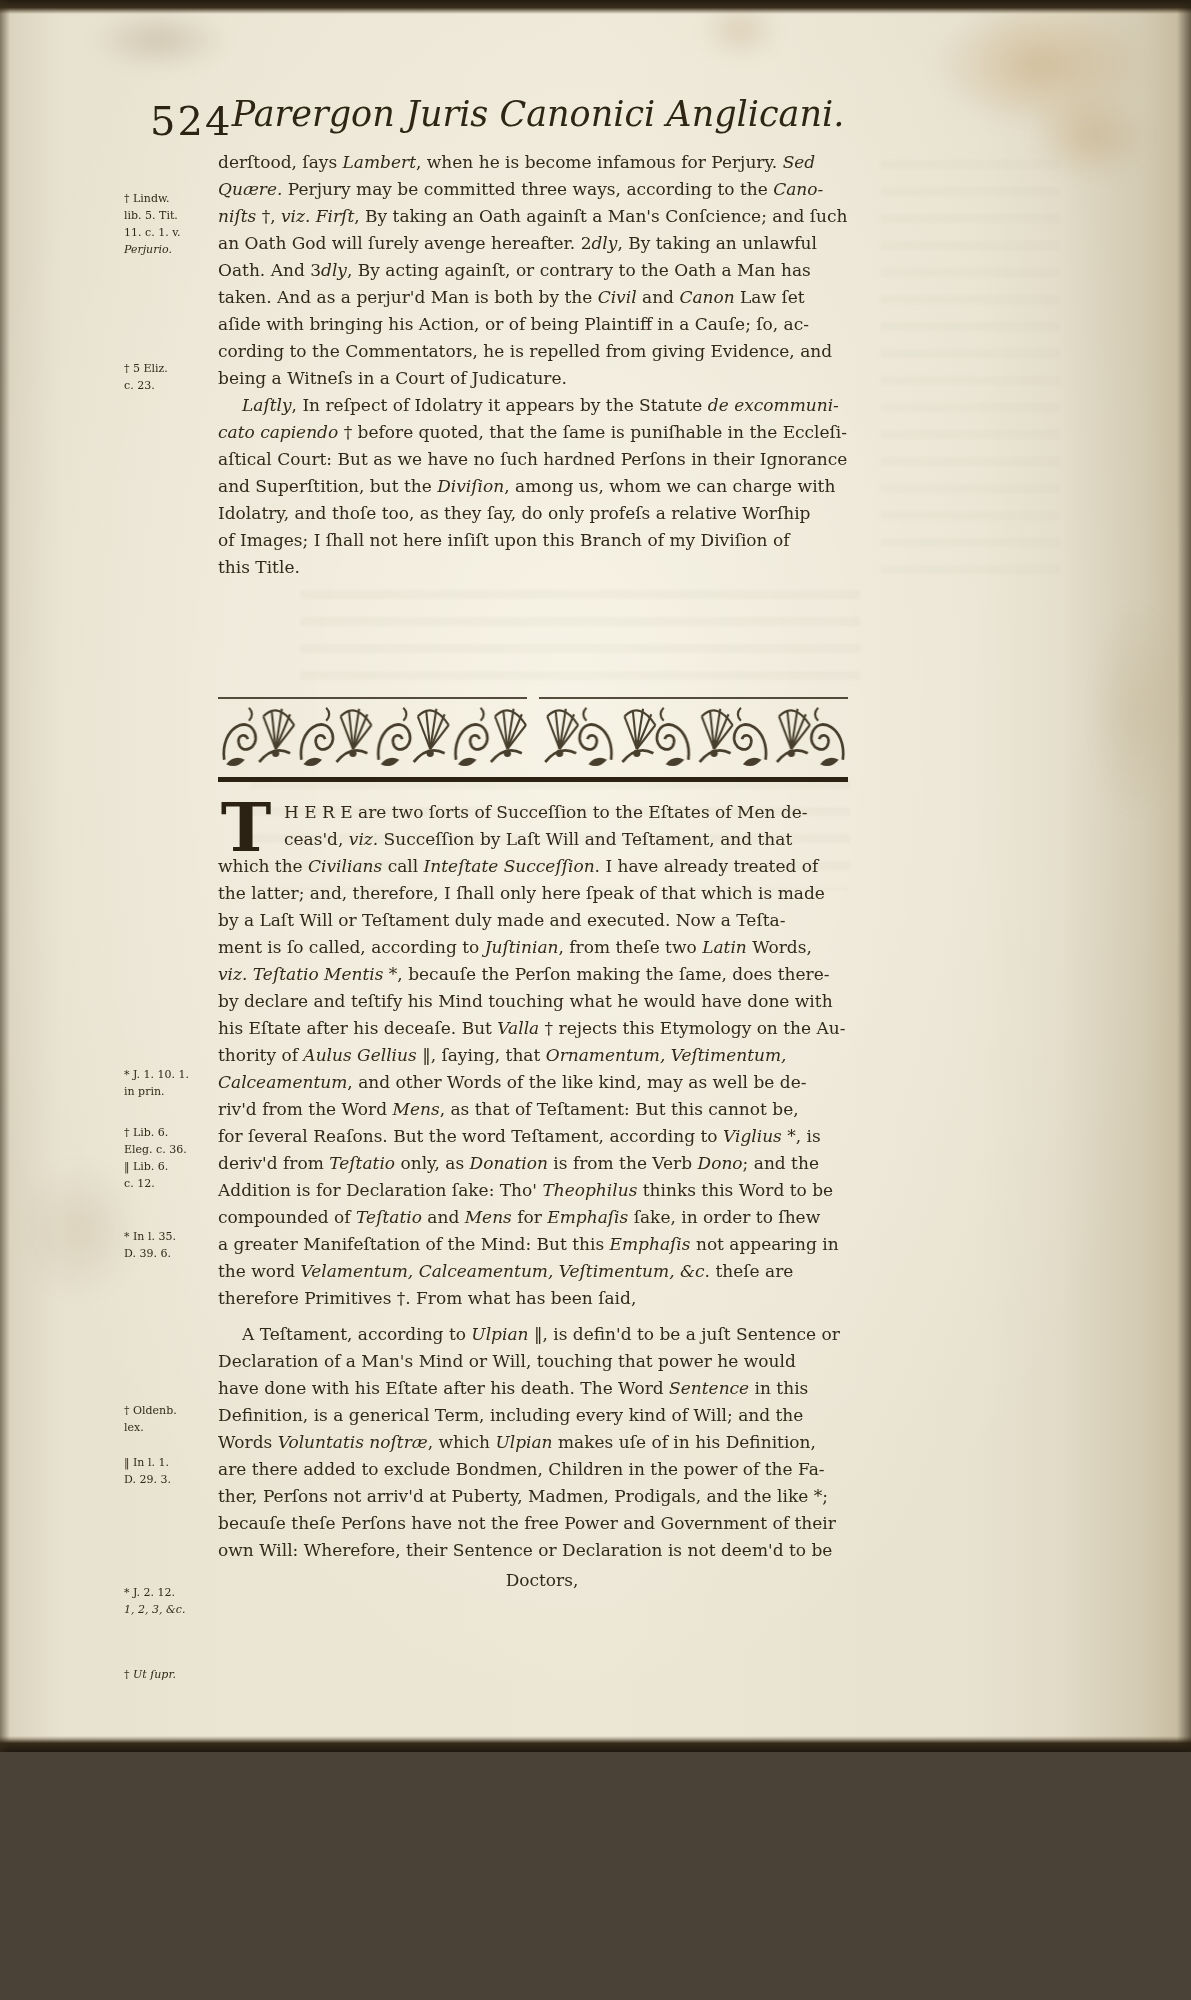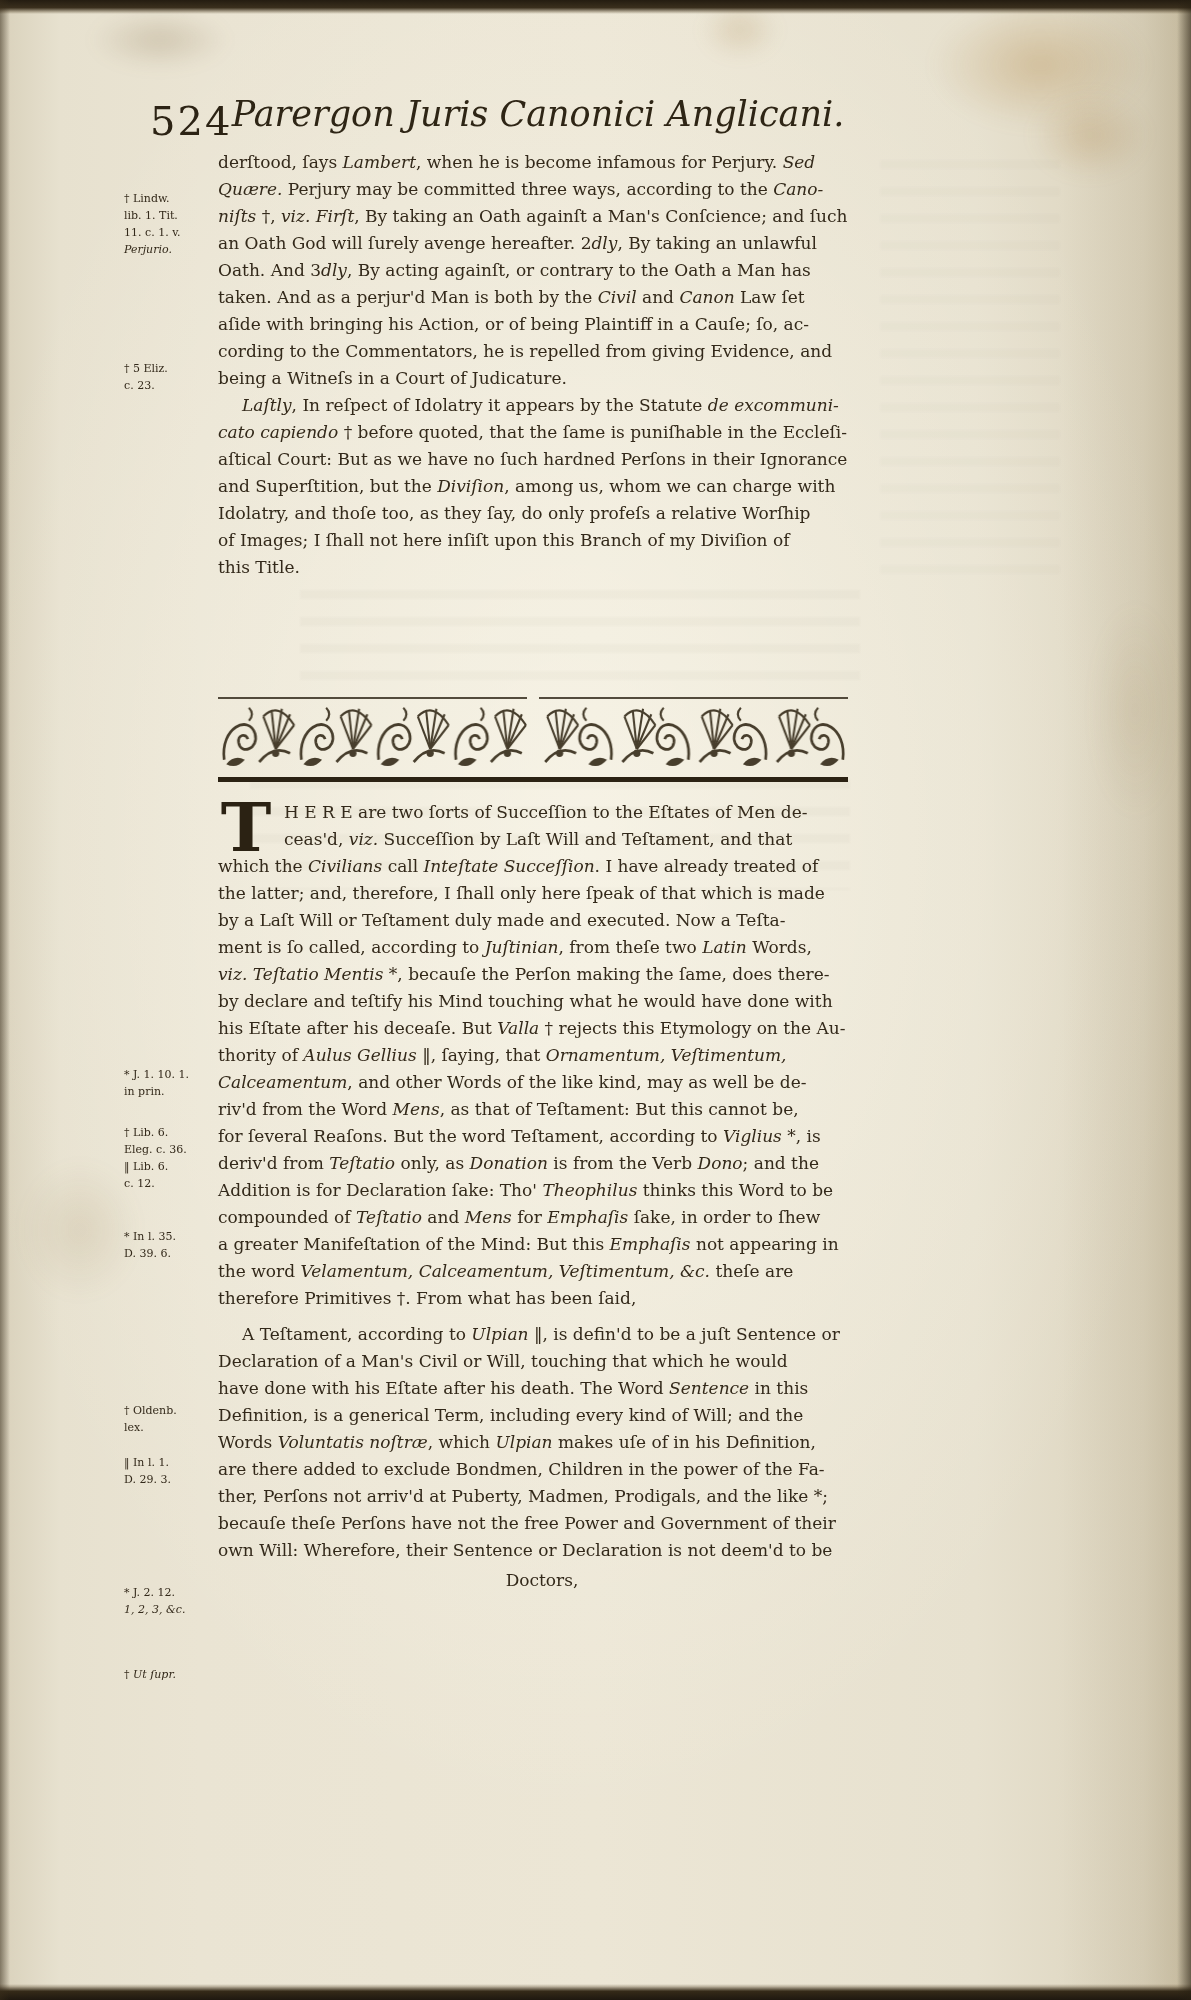--- a/index.html
+++ b/index.html
@@ -1,17 +1,17 @@
 <!DOCTYPE html>
 <html><head>
 <meta charset="utf-8">
 <style>
   html,body{margin:0;padding:0;background:#4a4237;}
   #page{
-    position:relative;width:1191px;height:2000px;overflow:hidden;
+    position:relative;width:1191px;height:1752px;overflow:hidden;
     background:
       radial-gradient(ellipse 900px 1400px at 48% 42%, rgba(255,253,243,.55), rgba(255,253,243,0) 70%),
       linear-gradient(to right, #d9d1bb 0, #e7e1cf 60px, #eae4d3 200px, #ece6d5 50%, #e7e1cf 82%, #dcd4be 96%, #cfc5ab 100%),
       #e8e2d0;
     font-family:"DejaVu Serif", serif;color:#312818;
   }
   
   .edge{position:absolute;pointer-events:none;}
   .edge-top{left:0;top:0;width:100%;height:14px;background:linear-gradient(to bottom,#241c11 0,#3a2f1d 55%,rgba(88,72,45,.35) 85%,transparent 100%);}
   .edge-bottom{left:0;bottom:0;width:100%;height:16px;background:linear-gradient(to top,#1f1810 0,#352a18 55%,rgba(88,72,45,.3) 85%,transparent 100%);}
@@ -80,21 +80,21 @@
   <div class="stain st6"></div>
   <div class="ghost g1"></div>
   <div class="ghost g2"></div>
   <div class="ghost g3"></div>
 
   <div class="pagenum">524</div>
   <div class="runtitle">Parergon Juris Canonici Anglicani.</div>
 
   <div class="mnote" style="top:190px">
       <div class="tline">† Lindw.</div>
-      <div class="tline">lib. 1. Tit.</div>
+      <div class="tline">lib. 5. Tit.</div>
       <div class="tline">11. c. 1. v.</div>
       <div class="tline"><i>Perjurio.</i></div>
     </div>
   <div class="mnote" style="top:360px">
       <div class="tline">† 5 Eliz.</div>
       <div class="tline">c. 23.</div>
     </div>
   <div class="mnote" style="top:1066px">
       <div class="tline">* J. 1. 10. 1.</div>
       <div class="tline">in prin.</div>
@@ -200,21 +200,21 @@
     </div>
 
 
     <div class="para p3">
       <span class="dropcap">T</span>
       <span><div class="tline">H E R E are two ſorts of Succeſſion to the Eſtates of Men de-</div><div class="tline">ceas'd, <i>viz.</i> Succeſſion by Laſt Will and Teſtament, and that</div><div class="tline">which the <i>Civilians</i> call <i>Inteſtate Succeſſion</i>.  I have already treated of</div><div class="tline">the latter; and, therefore, I ſhall only here ſpeak of that which is made</div><div class="tline">by a Laſt Will or Teſtament duly made and executed.  Now a Teſta-</div><div class="tline">ment is ſo called, according to <i>Juſtinian</i>, from theſe two <i>Latin</i> Words,</div><div class="tline"><i>viz. Teſtatio Mentis</i> *, becauſe the Perſon making the ſame, does there-</div><div class="tline">by declare and teſtify his Mind touching what he would have done with</div><div class="tline">his Eſtate after his deceaſe. But <i>Valla</i> † rejects this Etymology on the Au-</div><div class="tline">thority of <i>Aulus Gellius</i> ‖, ſaying, that <i>Ornamentum, Veſtimentum,</i></div><div class="tline"><i>Calceamentum</i>, and other Words of the like kind, may as well be de-</div><div class="tline">riv'd from the Word <i>Mens</i>, as that of Teſtament: But this cannot be,</div><div class="tline">for ſeveral Reaſons.  But the word Teſtament, according to <i>Viglius</i> *, is</div><div class="tline">deriv'd from <i>Teſtatio</i> only, as <i>Donation</i> is from the Verb <i>Dono</i>; and the</div><div class="tline">Addition is for Declaration ſake: Tho' <i>Theophilus</i> thinks this Word to be</div><div class="tline">compounded of <i>Teſtatio</i> and <i>Mens</i> for <i>Emphaſis</i> ſake, in order to ſhew</div><div class="tline">a greater Manifeſtation of the Mind: But this <i>Emphaſis</i> not appearing in</div><div class="tline">the word <i>Velamentum, Calceamentum, Veſtimentum, &amp;c.</i> theſe are</div><div class="tline">therefore Primitives †.  From what has been ſaid,</div></span>
     </div>
 
     <div class="para p4 indent">
         <div class="tline">A Teſtament, according to <i>Ulpian</i> ‖, is defin'd to be a juſt Sentence or</div>
-        <div class="tline">Declaration of a Man's Civil or Will, touching that which he would</div>
+        <div class="tline">Declaration of a Man's Mind or Will, touching that power he would</div>
         <div class="tline">have done with his Eſtate after his death.  The Word <i>Sentence</i> in this</div>
         <div class="tline">Definition, is a generical Term, including every kind of Will; and the</div>
         <div class="tline">Words <i>Voluntatis noſtræ</i>, which <i>Ulpian</i> makes uſe of in his Definition,</div>
         <div class="tline">are there added to exclude Bondmen, Children in the power of the Fa-</div>
         <div class="tline">ther, Perſons not arriv'd at Puberty, Madmen, Prodigals, and the like *;</div>
         <div class="tline">becauſe theſe Perſons have not the free Power and Government of their</div>
         <div class="tline">own Will: Wherefore, their Sentence or Declaration is not deem'd to be</div>
       </div>
 
     <div class="catchword">Doctors,</div>

